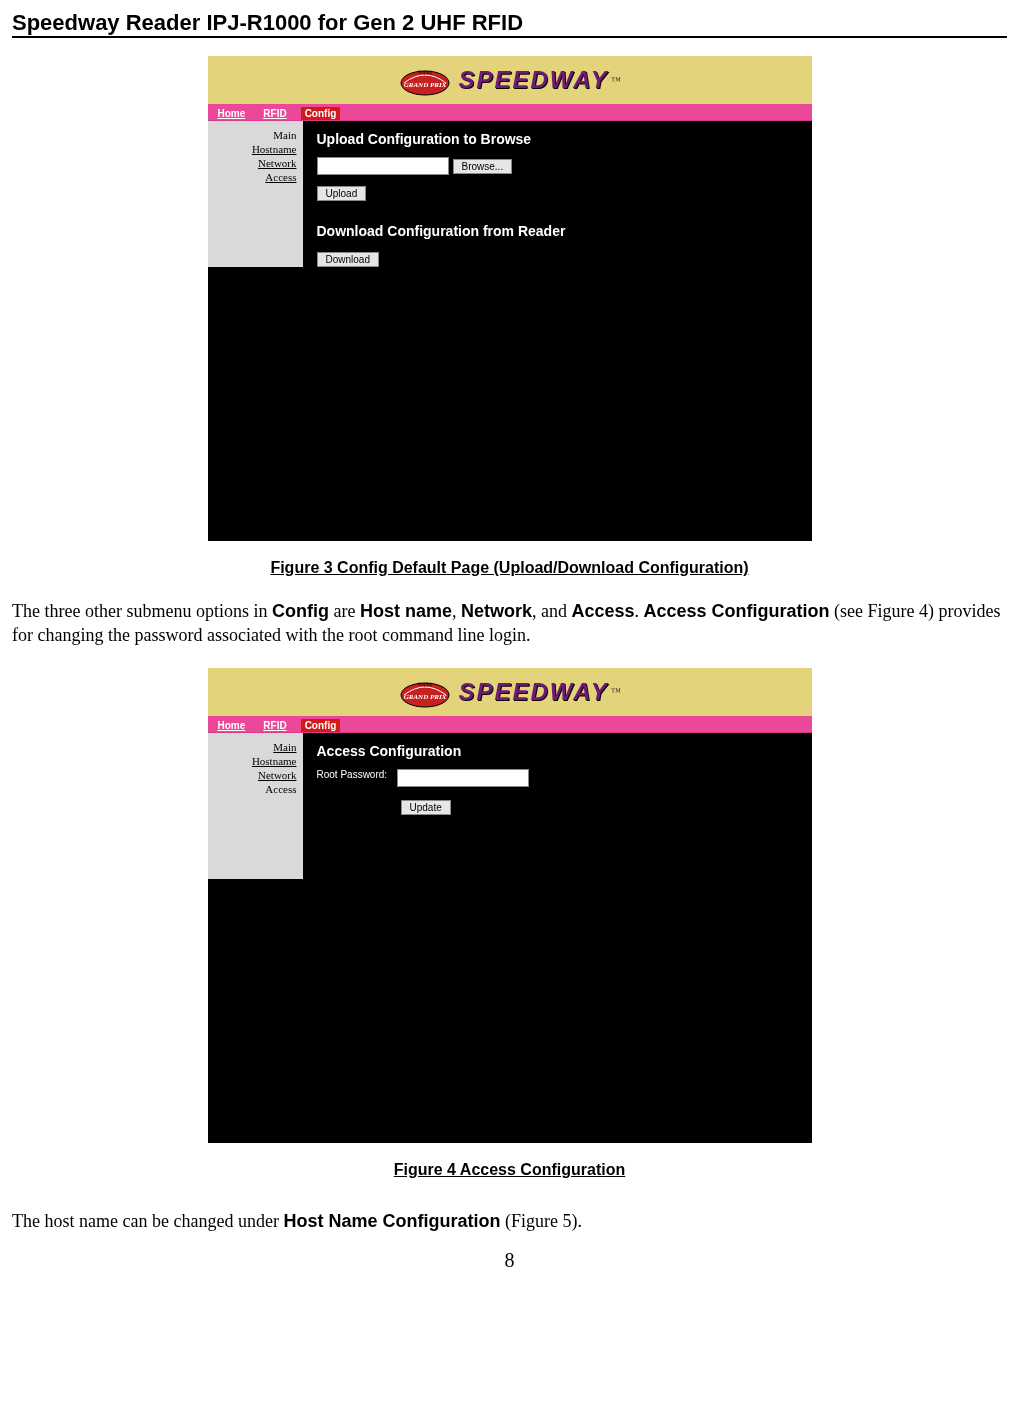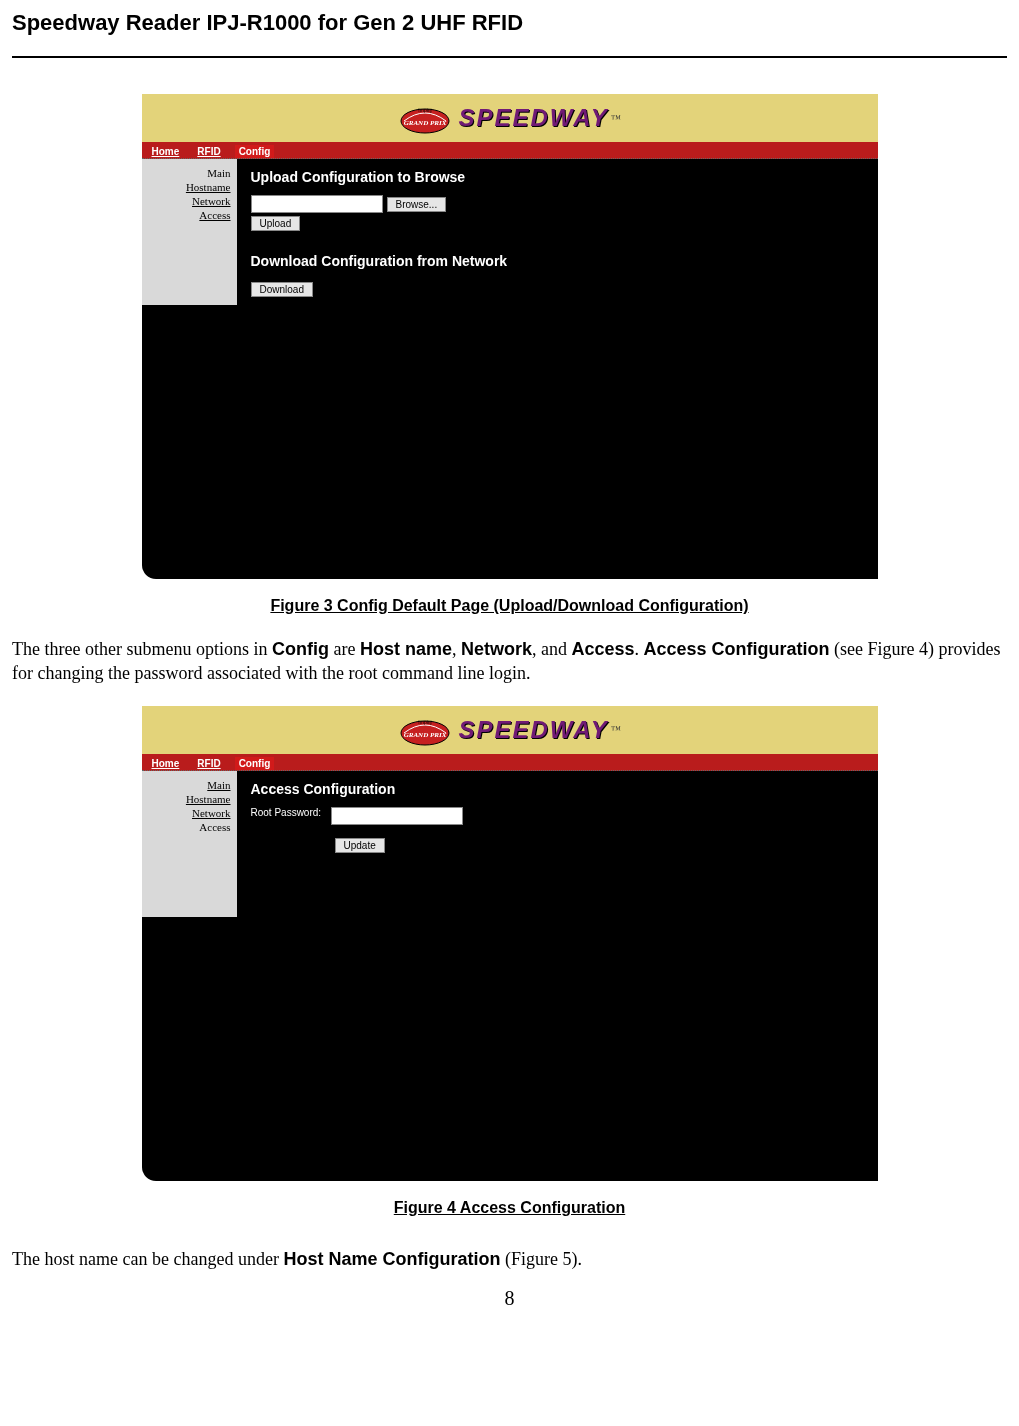--- a/index.html
+++ b/index.html
@@ -8,28 +8,27 @@
       padding: 10px 12px;
       width: 1019px;
       box-sizing: border-box;
       background: #fff;
     }
     .page-header {
       font-family: Arial, Helvetica, sans-serif;
       font-weight: bold;
       font-size: 22px;
       border-bottom: 2px solid #000;
-      padding-bottom: 20px;
-      margin-bottom: 36px;
+      padding-bottom: 0;
+      margin-bottom: 18px;
     }
     .fig-wrap {
-      width: 736px;
+      width: 604px;
       margin: 0 auto 16px auto;
       background: #000;
-      border-radius: 14px;
     }
     .banner {
       height: 48px;
       background: #e3d37a;
       display: flex;
       align-items: center;
       justify-content: center;
       position: relative;
     }
     .logo-badge {
@@ -49,21 +48,21 @@
       text-shadow: 1px 1px 0 #000;
     }
     .logo-tm {
       font-size: 10px;
       color: #333;
       vertical-align: top;
       margin-left: 2px;
       font-style: normal;
     }
     .tabbar {
-      background:#b91c1c;
+      background:#ec4899;
       height: 16px;
       border-bottom: 1px dotted #666;
       display: flex;
       align-items: flex-end;
       padding-left: 6px;
       gap: 10px;
       font-family: Arial, sans-serif;
     }
     .tab {
       color: #fff;
@@ -110,20 +109,21 @@
     }
     .section-title {
       font-weight: bold;
       font-size: 14px;
       margin: 4px 0 10px 0;
     }
     .file-row {
       display: flex;
       gap: 4px;
       align-items: center;
+      margin-bottom: 8px;
     }
     .file-input {
       width: 130px;
       height: 16px;
       background: #fff;
       border: 1px solid #888;
     }
     .pw-input {
       width: 130px;
       height: 16px;
@@ -196,21 +196,21 @@
       <div>Network</div>
       <div>Access</div>
     </div>
     <div class="main">
       <div class="section-title">Upload Configuration to Browse</div>
       <div class="file-row">
         <div class="file-input"></div>
         <button class="btn">Browse...</button>
       </div>
       <button class="btn">Upload</button>
-      <div class="section-title" style="margin-top:22px">Download Configuration from Network</div>
+      <div class="section-title" style="margin-top:22px">Download Configuration from Reader</div>
       <button class="btn">Download</button>
     </div>
   </div>
 </div>
 
 <div class="caption">Figure 3  Config Default Page (Upload/Download Configuration)</div>
 
 <p class="body-text">
   <span>The three other submenu options in </span><span class="bold">Config</span><span> are </span><span class="bold">Host name</span><span>, </span><span class="bold">Network</span><span>, and </span><span class="bold">Access</span><span>. </span><span class="bold">Access Configuration</span><span> (see Figure 4) provides for changing the password associated with the root command line login.</span>
 </p>

